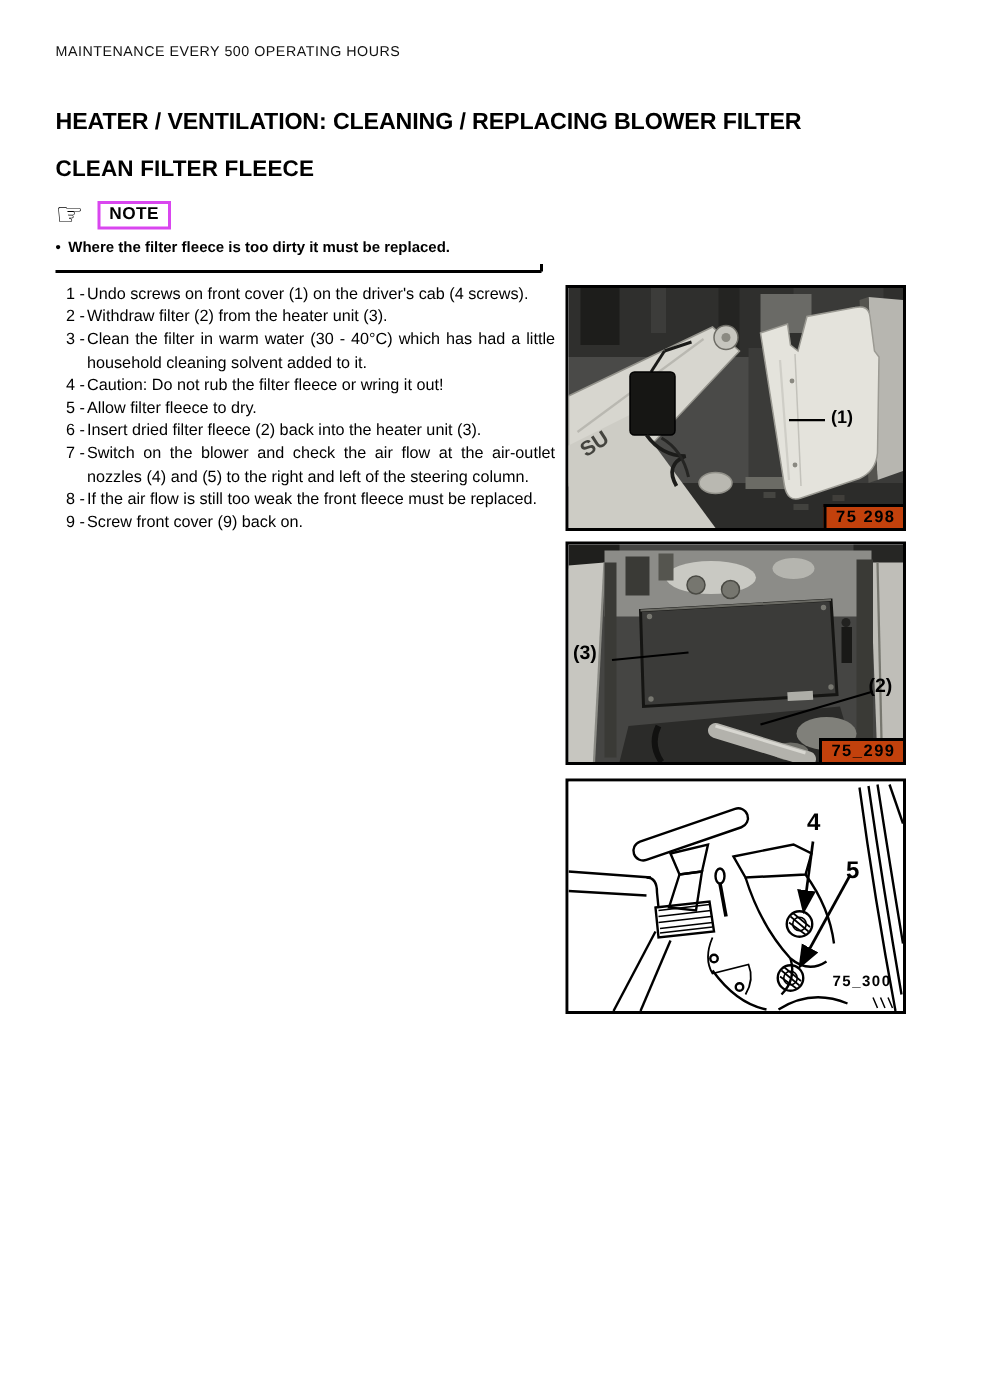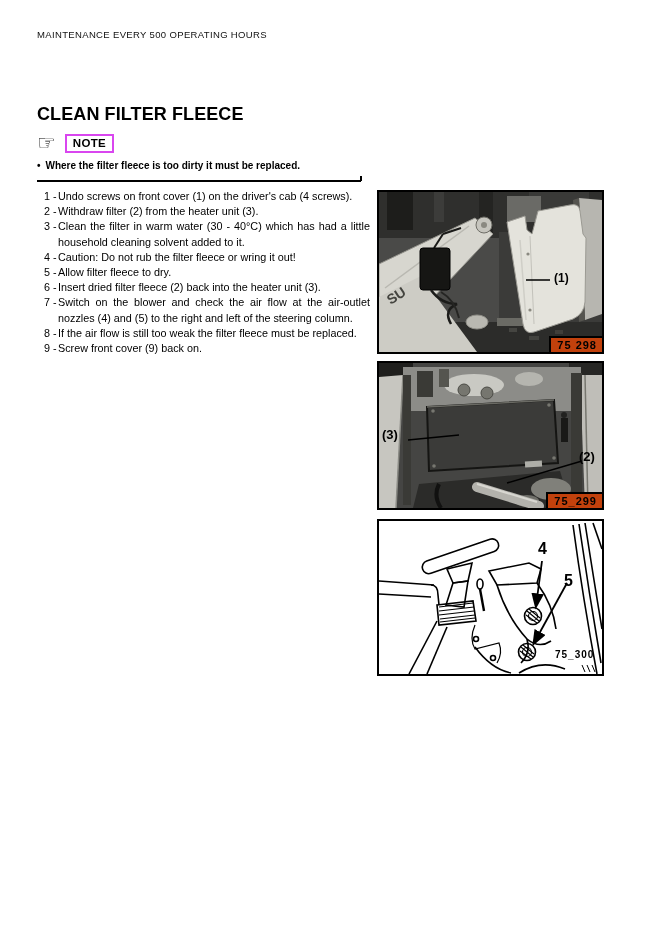--- a/index.html
+++ b/index.html
@@ -5,21 +5,21 @@
   html,body { margin:0; padding:0; background:#fff; }
   .page {
     position:relative; width:655px; height:929px; background:#ffffff;
     font-family:"Liberation Sans","DejaVu Sans",sans-serif; color:#000;
     overflow:hidden;
   }
   .abs { position:absolute; }
 
   .running-header { left:37px; top:29px; font-size:9.5px; letter-spacing:.35px; color:#111; }
   .page-title    { left:37px; top:73px; font-size:15.5px; font-weight:bold; letter-spacing:-0.1px; white-space:nowrap; }
-  .page-subtitle { left:37px; top:104px; font-size:18px; font-weight:bold; letter-spacing:.1px; }
+  .page-subtitle { left:37px; top:104px; font-size:15px; font-weight:bold; letter-spacing:.1px; }
 
   .note-row { left:37px; top:131px; height:24px; display:flex; align-items:center; }
   .hand-icon { font-family:"DejaVu Sans",sans-serif; font-size:21px; line-height:21px; margin-right:9px; }
   .note-box { border:2px solid #d946ef; padding:1px 6px 2px 6px; font-size:11.5px; font-weight:bold; letter-spacing:.3px; }
 
   .bullet-line { left:37px; top:160px; width:330px; font-size:10px; font-weight:bold; }
   .bullet-line .dot { margin-right:5px; }
   .rule { left:37px; top:180px; width:324px; height:1.5px; background:#000; }
   .rule-tick { left:360px; top:176px; width:1.5px; height:5px; background:#000; }
 
@@ -42,20 +42,21 @@
   .figid-plain { position:absolute; font-size:10px; font-weight:bold; letter-spacing:1px; }
 
   .page-number { left:37px; top:932px; font-size:10px; font-weight:bold; }
 </style>
 </head>
 <body>
 
 <div class="page">
 
   <div class="abs running-header">MAINTENANCE EVERY 500 OPERATING HOURS</div>
+  <div class="abs page-title">HEATER / VENTILATION: CLEANING / REPLACING BLOWER FILTER</div>
   <div class="abs page-subtitle">CLEAN FILTER FLEECE</div>
 
   <div class="abs note-row">
     <span class="hand-icon">☞</span>
     <span class="note-box">NOTE</span>
   </div>
 
   <div class="abs bullet-line"><span class="dot">•</span><span>Where the filter fleece is too dirty it must be replaced.</span></div>
   <div class="abs rule"></div>
   <div class="abs rule-tick"></div>
@@ -84,21 +85,21 @@
     <div class="step">
         <span class="step-marker">6 -</span>
         <span class="step-text">Insert dried filter fleece (2) back into the heater unit (3).</span>
       </div>
     <div class="step">
         <span class="step-marker">7 -</span>
         <span class="step-text">Switch on the blower and check the air flow at the air-outlet nozzles (4) and (5) to the right and left of the steering column.</span>
       </div>
     <div class="step">
         <span class="step-marker">8 -</span>
-        <span class="step-text">If the air flow is still too weak the filter fleece must be replaced.</span>
+        <span class="step-text">If the air flow is still too weak the front fleece must be replaced.</span>
       </div>
     <div class="step">
         <span class="step-marker">9 -</span>
         <span class="step-text">Screw front cover (9) back on.</span>
       </div>
   </div>
 
   <figure class="figure" id="fig1" style="margin:0">
     <svg width="223" height="160" viewBox="0 0 223 160">
       <rect width="223" height="160" fill="#4a4a48"></rect>

